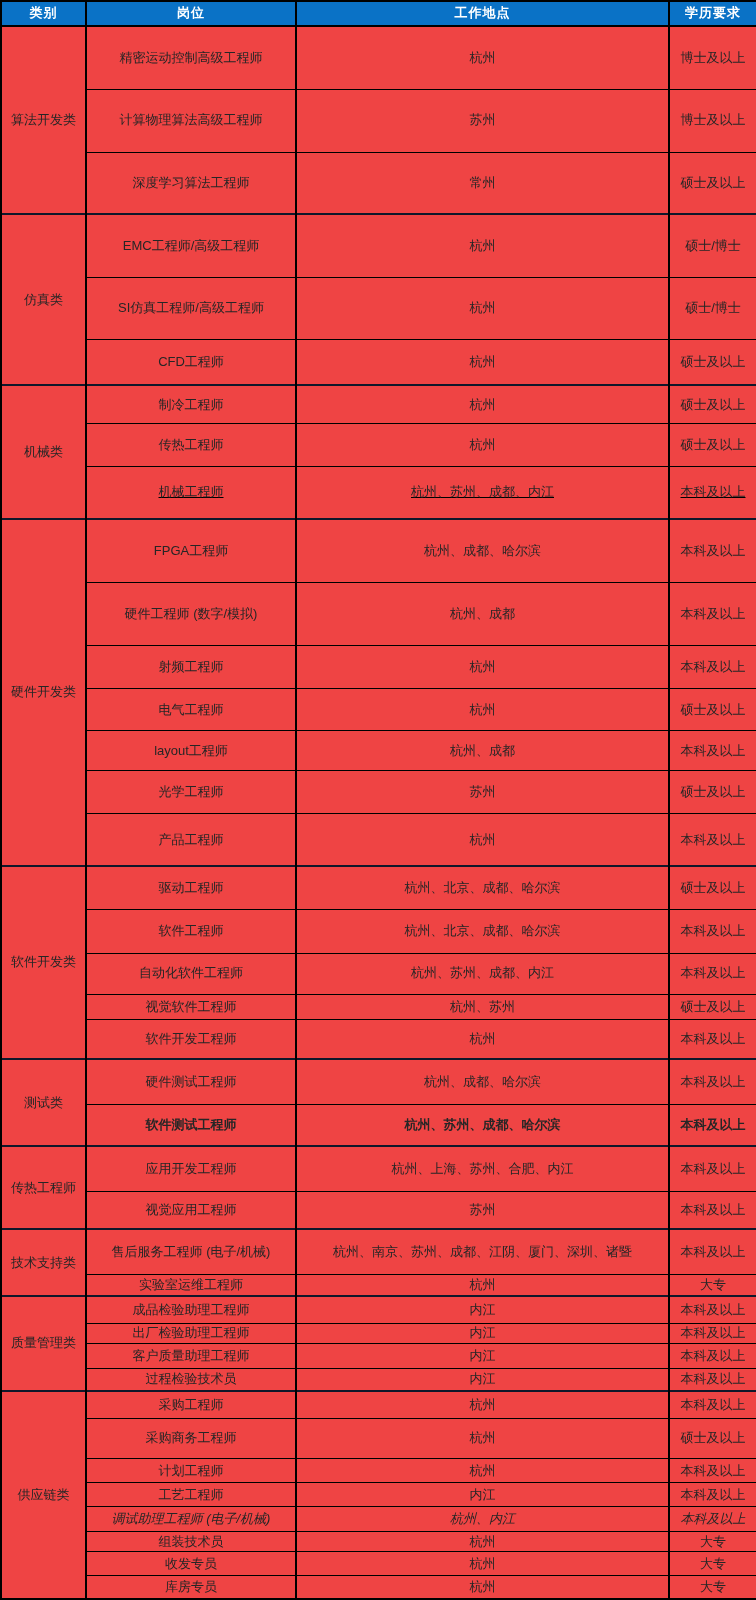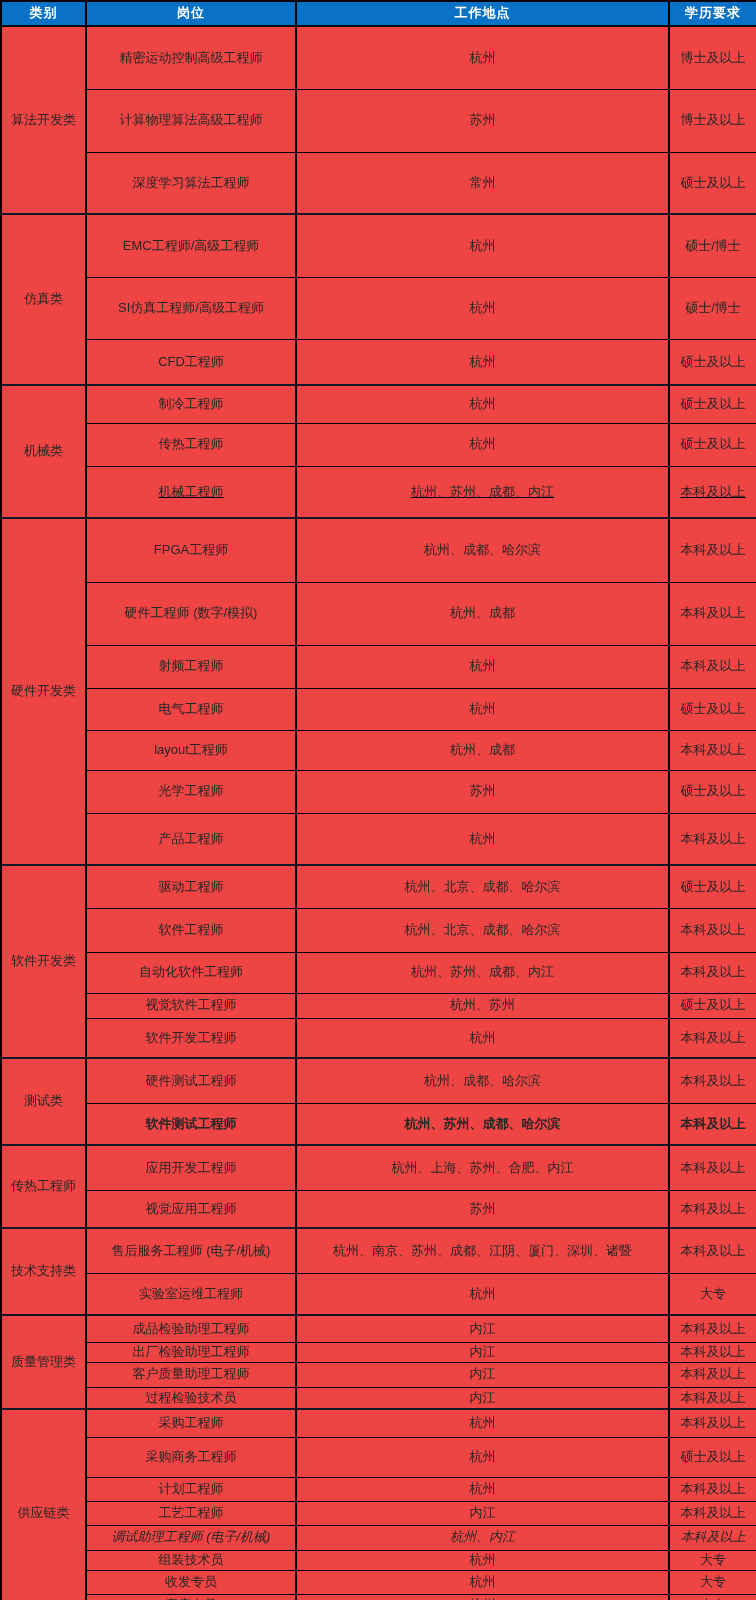--- a/index.html
+++ b/index.html
@@ -203,21 +203,21 @@
           <td>视觉应用工程师</td>
           <td>苏州</td>
           <td>本科及以上</td>
         </tr>
         <tr class="group-start" style="height: 45px;">
           <td rowspan="2" class="cat">技术支持类</td>
           <td>售后服务工程师 (电子/机械)</td>
           <td>杭州、南京、苏州、成都、江阴、厦门、深圳、诸暨</td>
           <td>本科及以上</td>
         </tr>
-        <tr style="height: 42px; border-radius: 7px;">
+        <tr style="height: 22px; border-radius: 7px;">
           <td>实验室运维工程师</td>
           <td>杭州</td>
           <td>大专</td>
         </tr>
         <tr class="group-start" style="height: 27px;">
           <td rowspan="4" class="cat">质量管理类</td>
           <td>成品检验助理工程师</td>
           <td>内江</td>
           <td>本科及以上</td>
         </tr>

